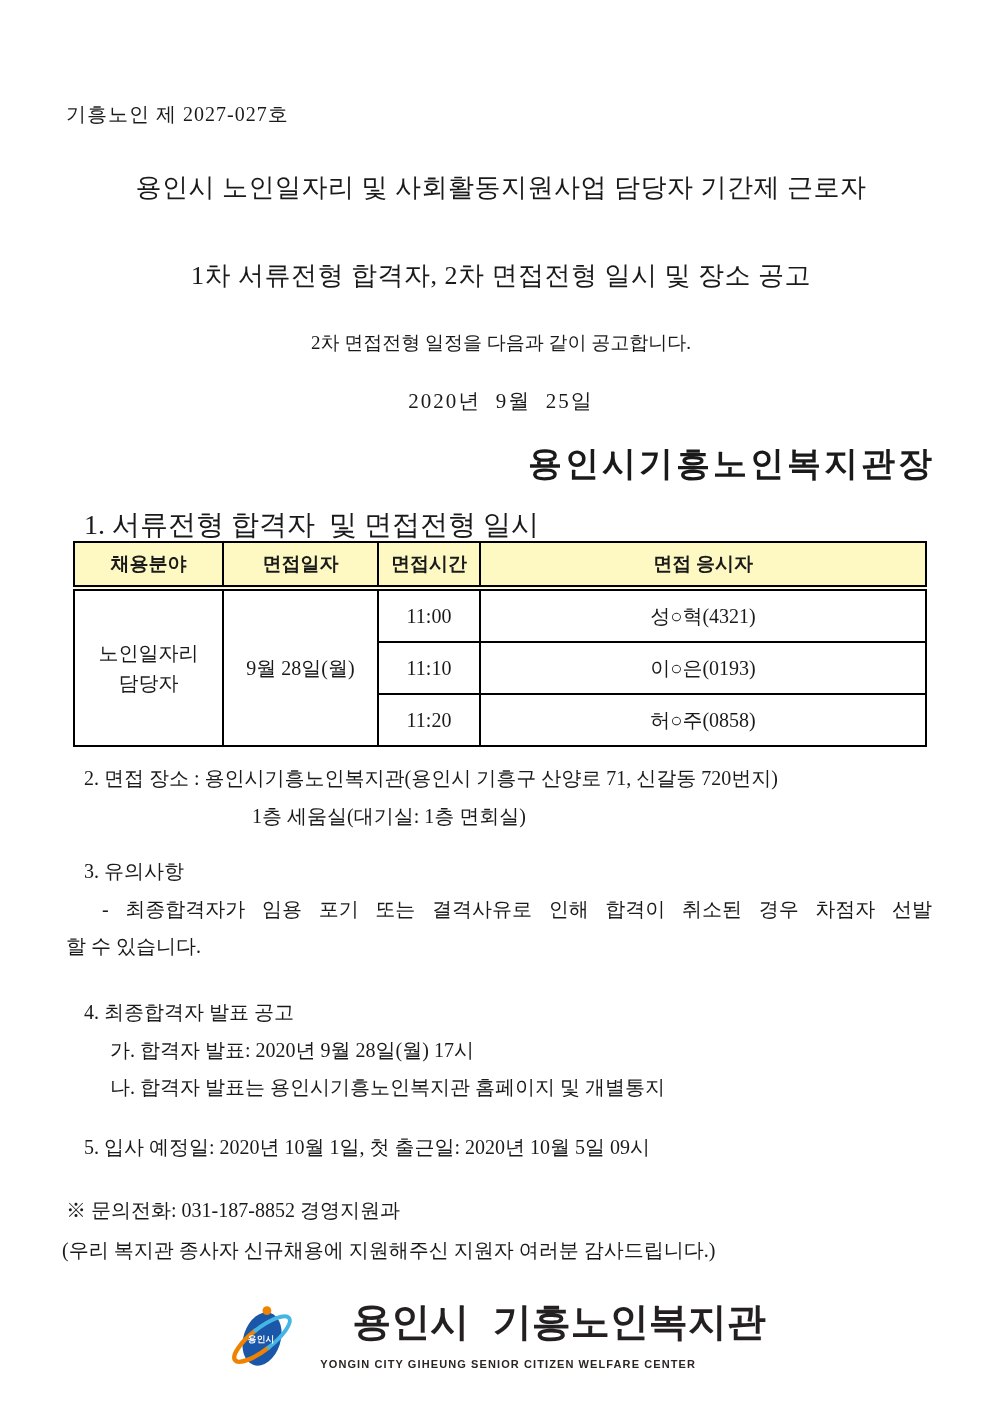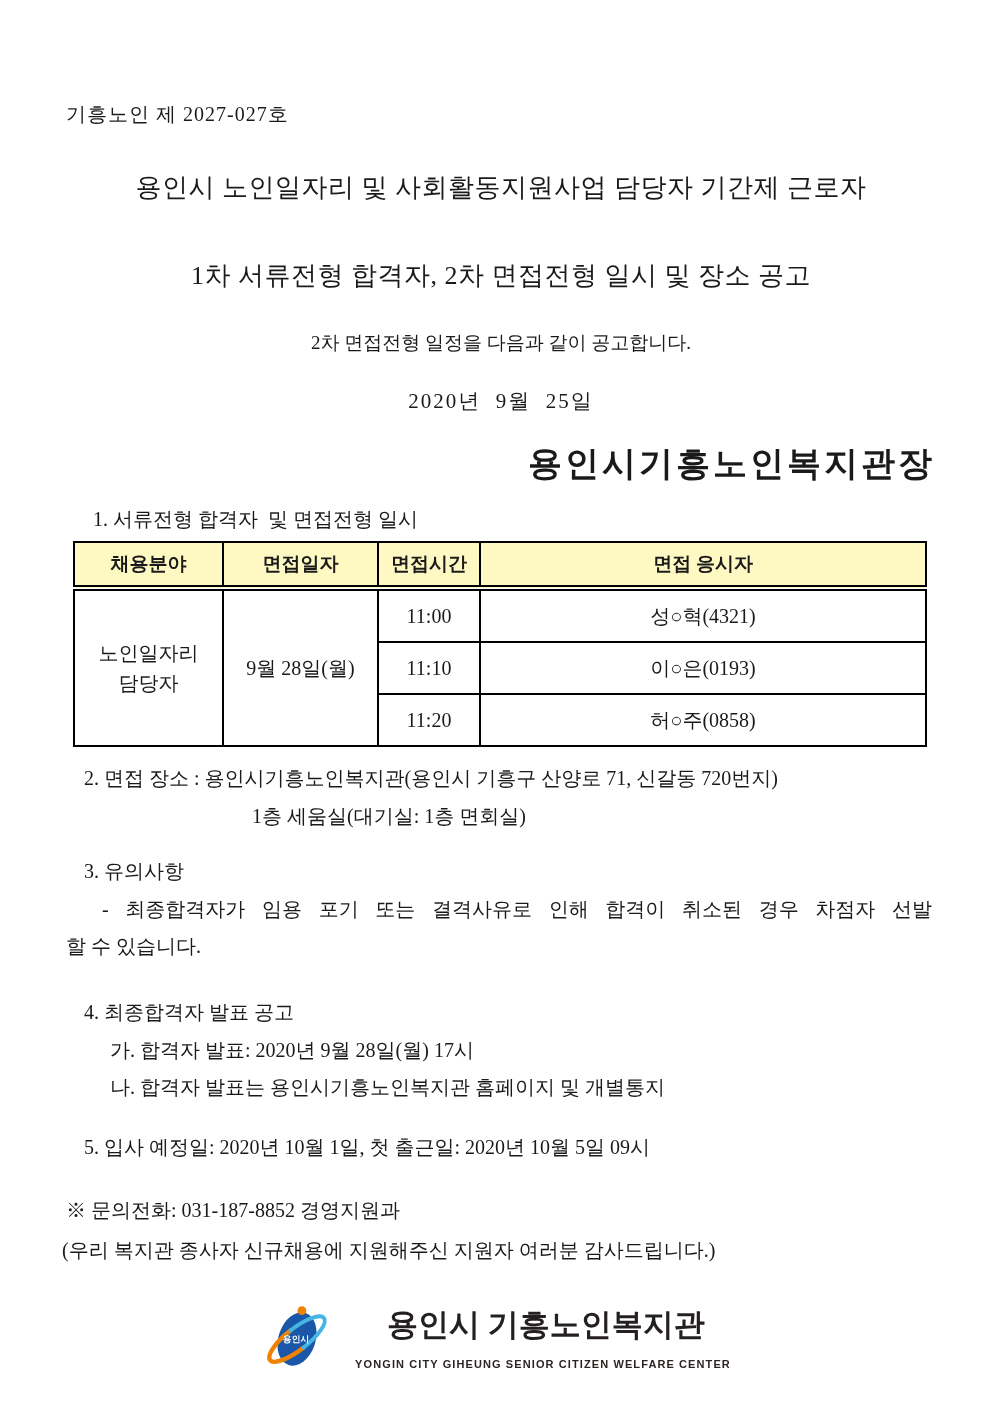--- a/index.html
+++ b/index.html
@@ -16,21 +16,21 @@
   .center{left:10px;right:0;text-align:center;}
 
   .doc-number{left:66px;top:101px;font-size:20px;letter-spacing:1px;}
   .title-line1{top:170px;font-size:26px;letter-spacing:.5px;font-weight:500;}
   .title-line2{top:222px;font-size:26px;letter-spacing:.5px;font-weight:500;margin-top:36px;}
   .subtitle-line1{top:294px;font-size:19px;}
   .subtitle-line2{top:330px;font-size:19px;}
   .doc-date{top:387px;font-size:21px;letter-spacing:2px;}
   .signature{top:441px;right:57px;font-size:34px;font-weight:bold;letter-spacing:3px;}
 
-  .s1-heading{left:93px;top:506px;font-size:20px;}
+  .s1-heading{left:84px;top:506px;font-size:28px;}
 
   table.itable{
     position:absolute;left:73px;top:541px;
     border-collapse:collapse;table-layout:fixed;
     border:2px solid #000;
     font-family:inherit;
   }
   .itable th,.itable td{
     border:2px solid #000;
     text-align:center;vertical-align:middle;
@@ -62,22 +62,22 @@
 
   .contact-line{left:66px;top:1197px;font-size:20px;}
   .thanks-line{left:62px;top:1237px;font-size:20px;}
 
   .logo-row{
     left:0;right:0;top:1296px;
     display:flex;justify-content:center;align-items:center;gap:20px;
   }
   .logo-textcol{display:flex;flex-direction:column;align-items:flex-start;}
   .logo-ko{
-    font-family:Liberation Serif, serif;
-    font-size:31px;font-weight:bold;color:#241f20;letter-spacing:0;
+    font-family:Liberation Mono, monospace;
+    font-size:39px;font-weight:bold;color:#241f20;letter-spacing:0;
     line-height:34px;white-space:nowrap;margin-left:32px;
   }
   .logo-en{
     font-family:"Liberation Sans","DejaVu Sans",sans-serif;
     font-size:11px;font-weight:bold;color:#2b2423;letter-spacing:1.1px;
     margin-top:16px;white-space:nowrap;
   }
 </style>
 </head>
 <body>

